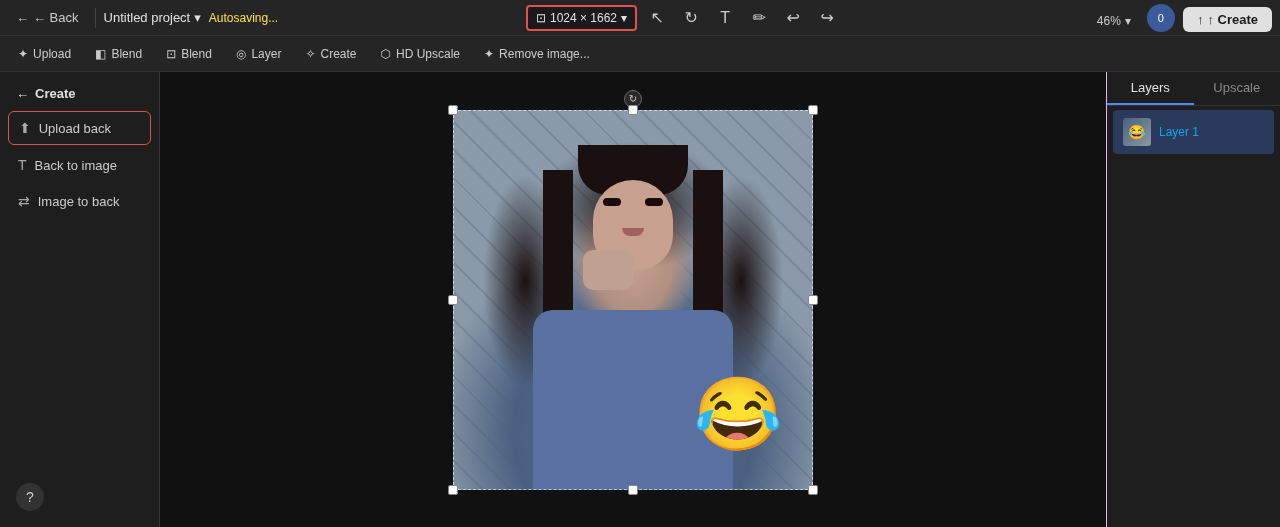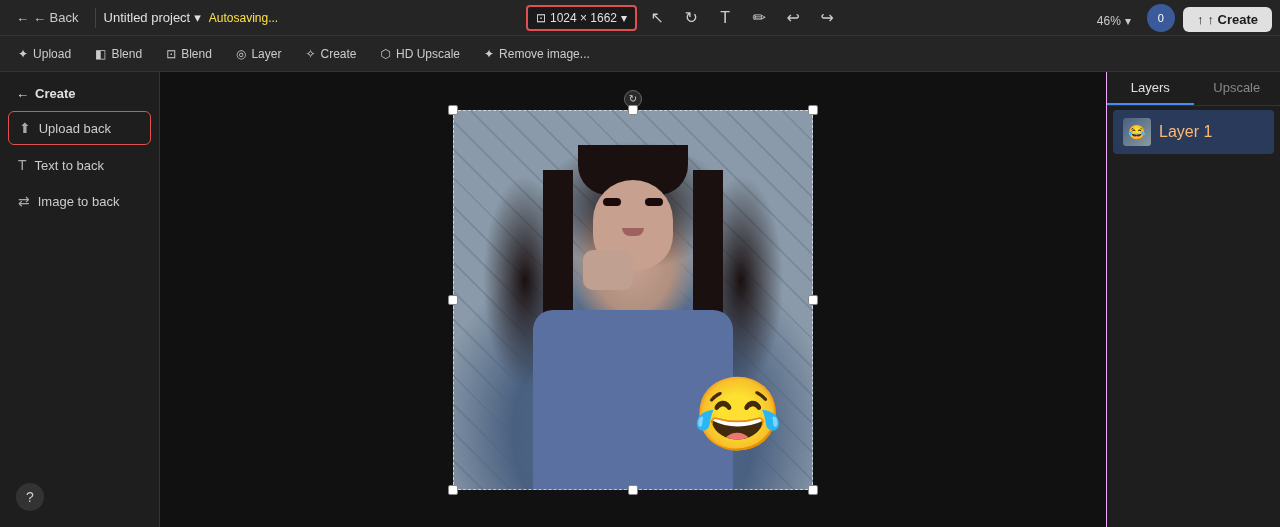--- a/index.html
+++ b/index.html
@@ -324,22 +324,22 @@
       border-radius: 3px;
       background: linear-gradient(135deg, #4a6080, #8a9aa0);
       flex-shrink: 0;
       overflow: hidden;
       font-size: 18px;
       display: flex;
       align-items: center;
       justify-content: center;
     }
     .layer-name {
-      font-size: 16px;
-      color: #fdba74;
+      font-size: 12px;
+      color: #0ea5e9;
     }
 
     
     .person-bg {
       position: absolute;
       inset: 0;
       background:
         
         radial-gradient(ellipse 120px 80px at 50% 25%, #1a1010 0%, transparent 80%),
         
@@ -528,21 +528,21 @@
       <span>Create</span>
     </div>
 
     <div class="sidebar-btn active">
       <span class="sidebar-icon">⬆</span>
       <span>Upload back</span>
     </div>
 
     <div class="sidebar-btn">
       <span class="sidebar-icon">T</span>
-      <span>Text to back</span>
+      <span>Back to image</span>
     </div>
 
     <div class="sidebar-btn">
       <span class="sidebar-icon">⇄</span>
       <span>Image to back</span>
     </div>
 
     <div class="bottom-help">
       <div class="help-btn">
         <span>?</span>

